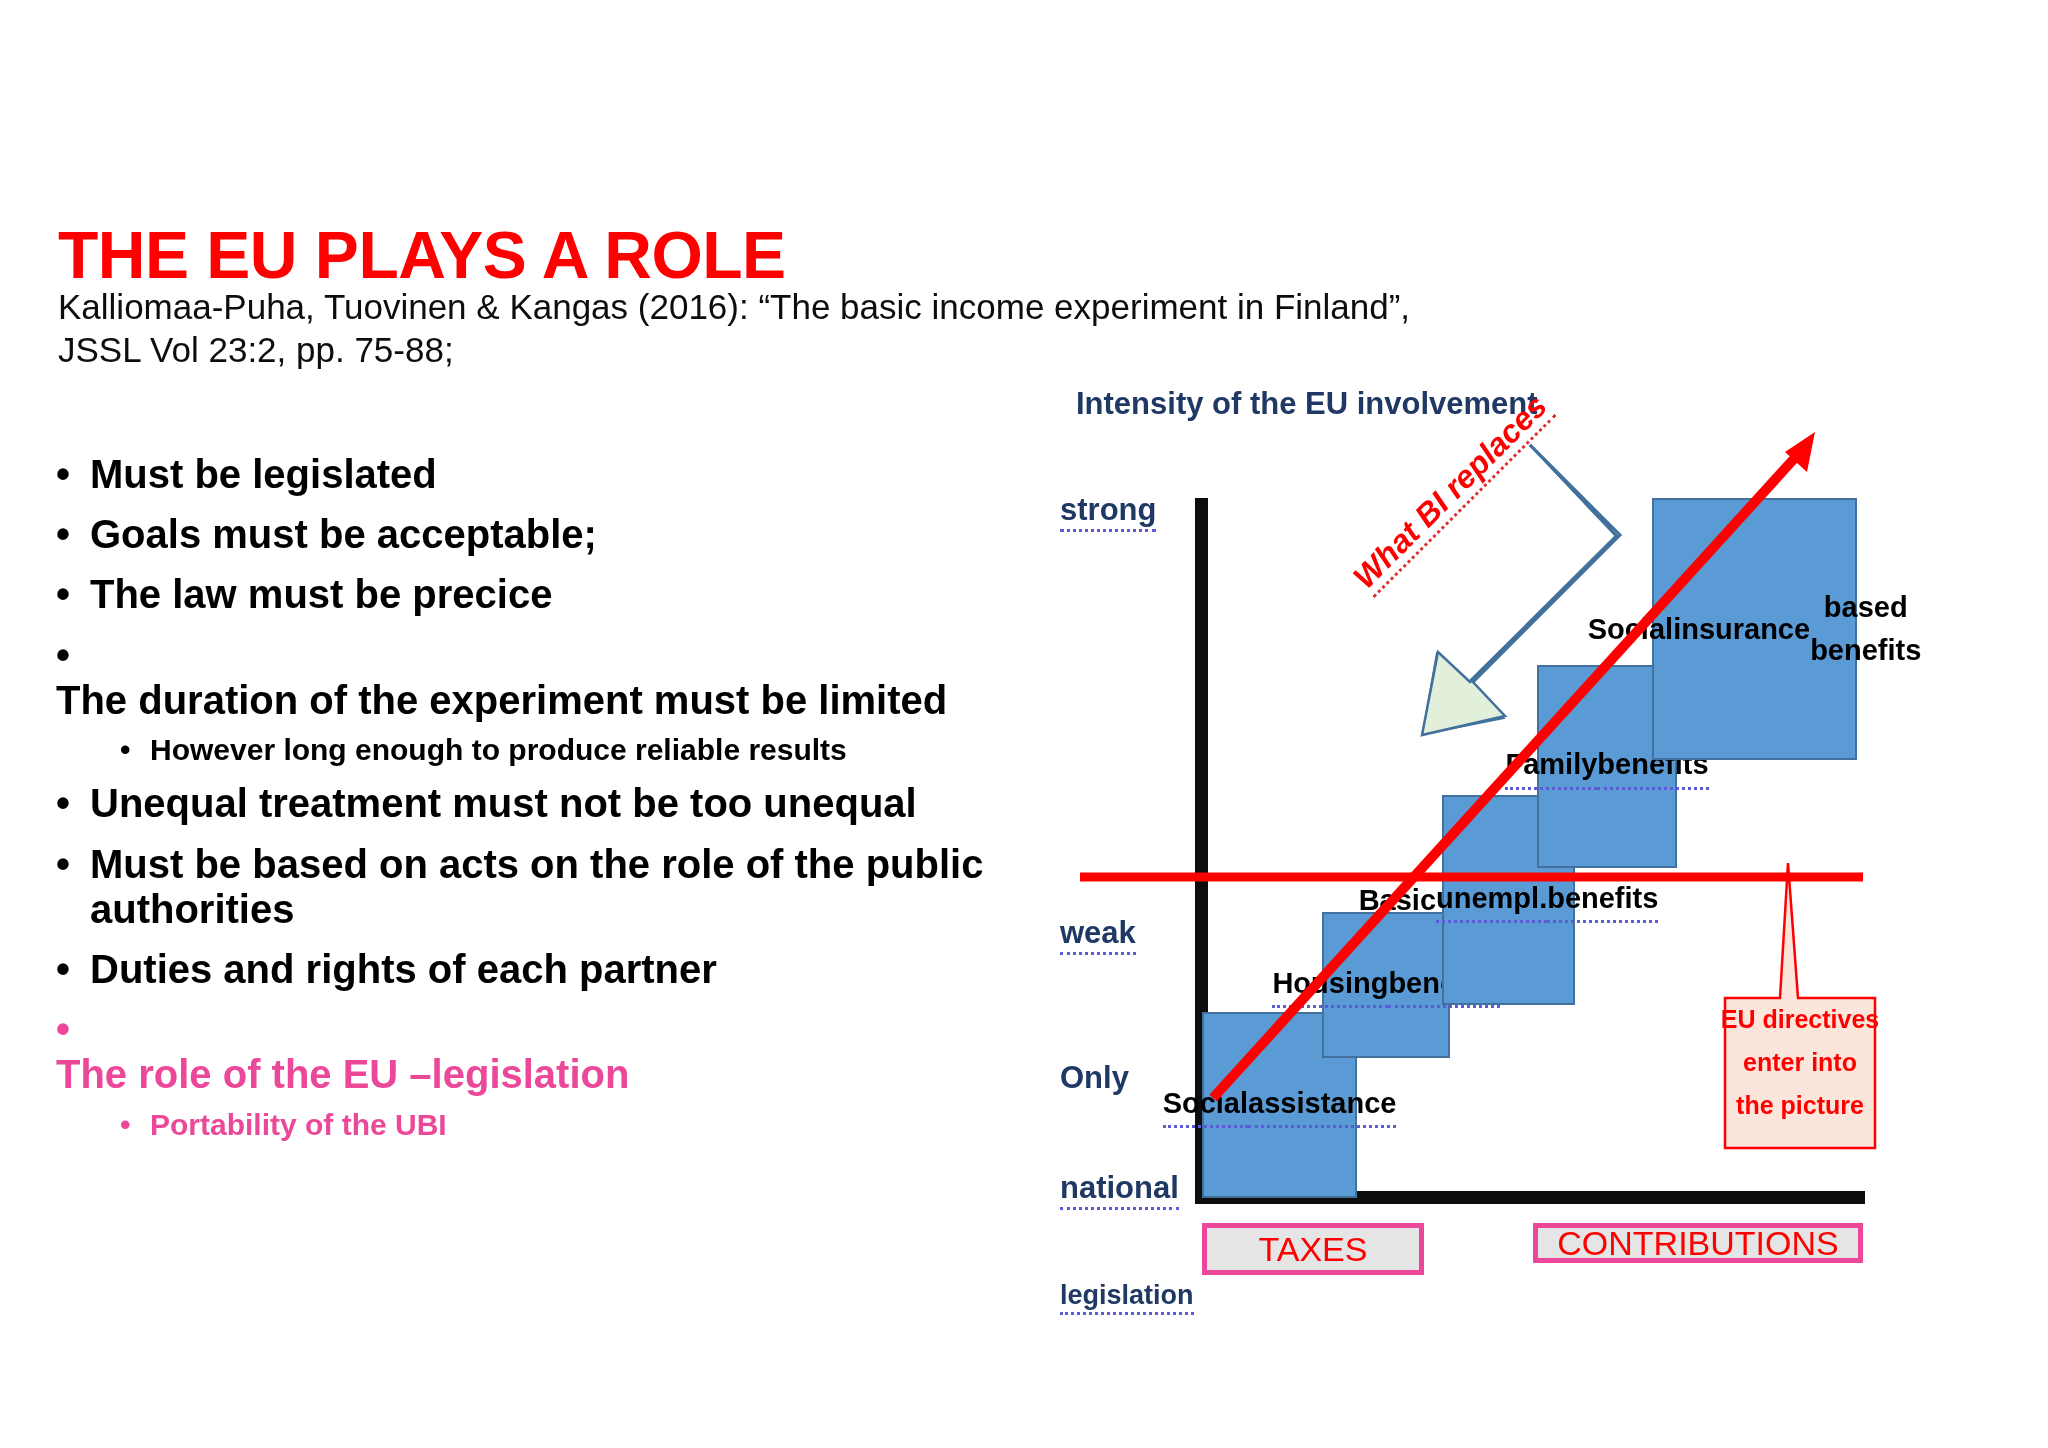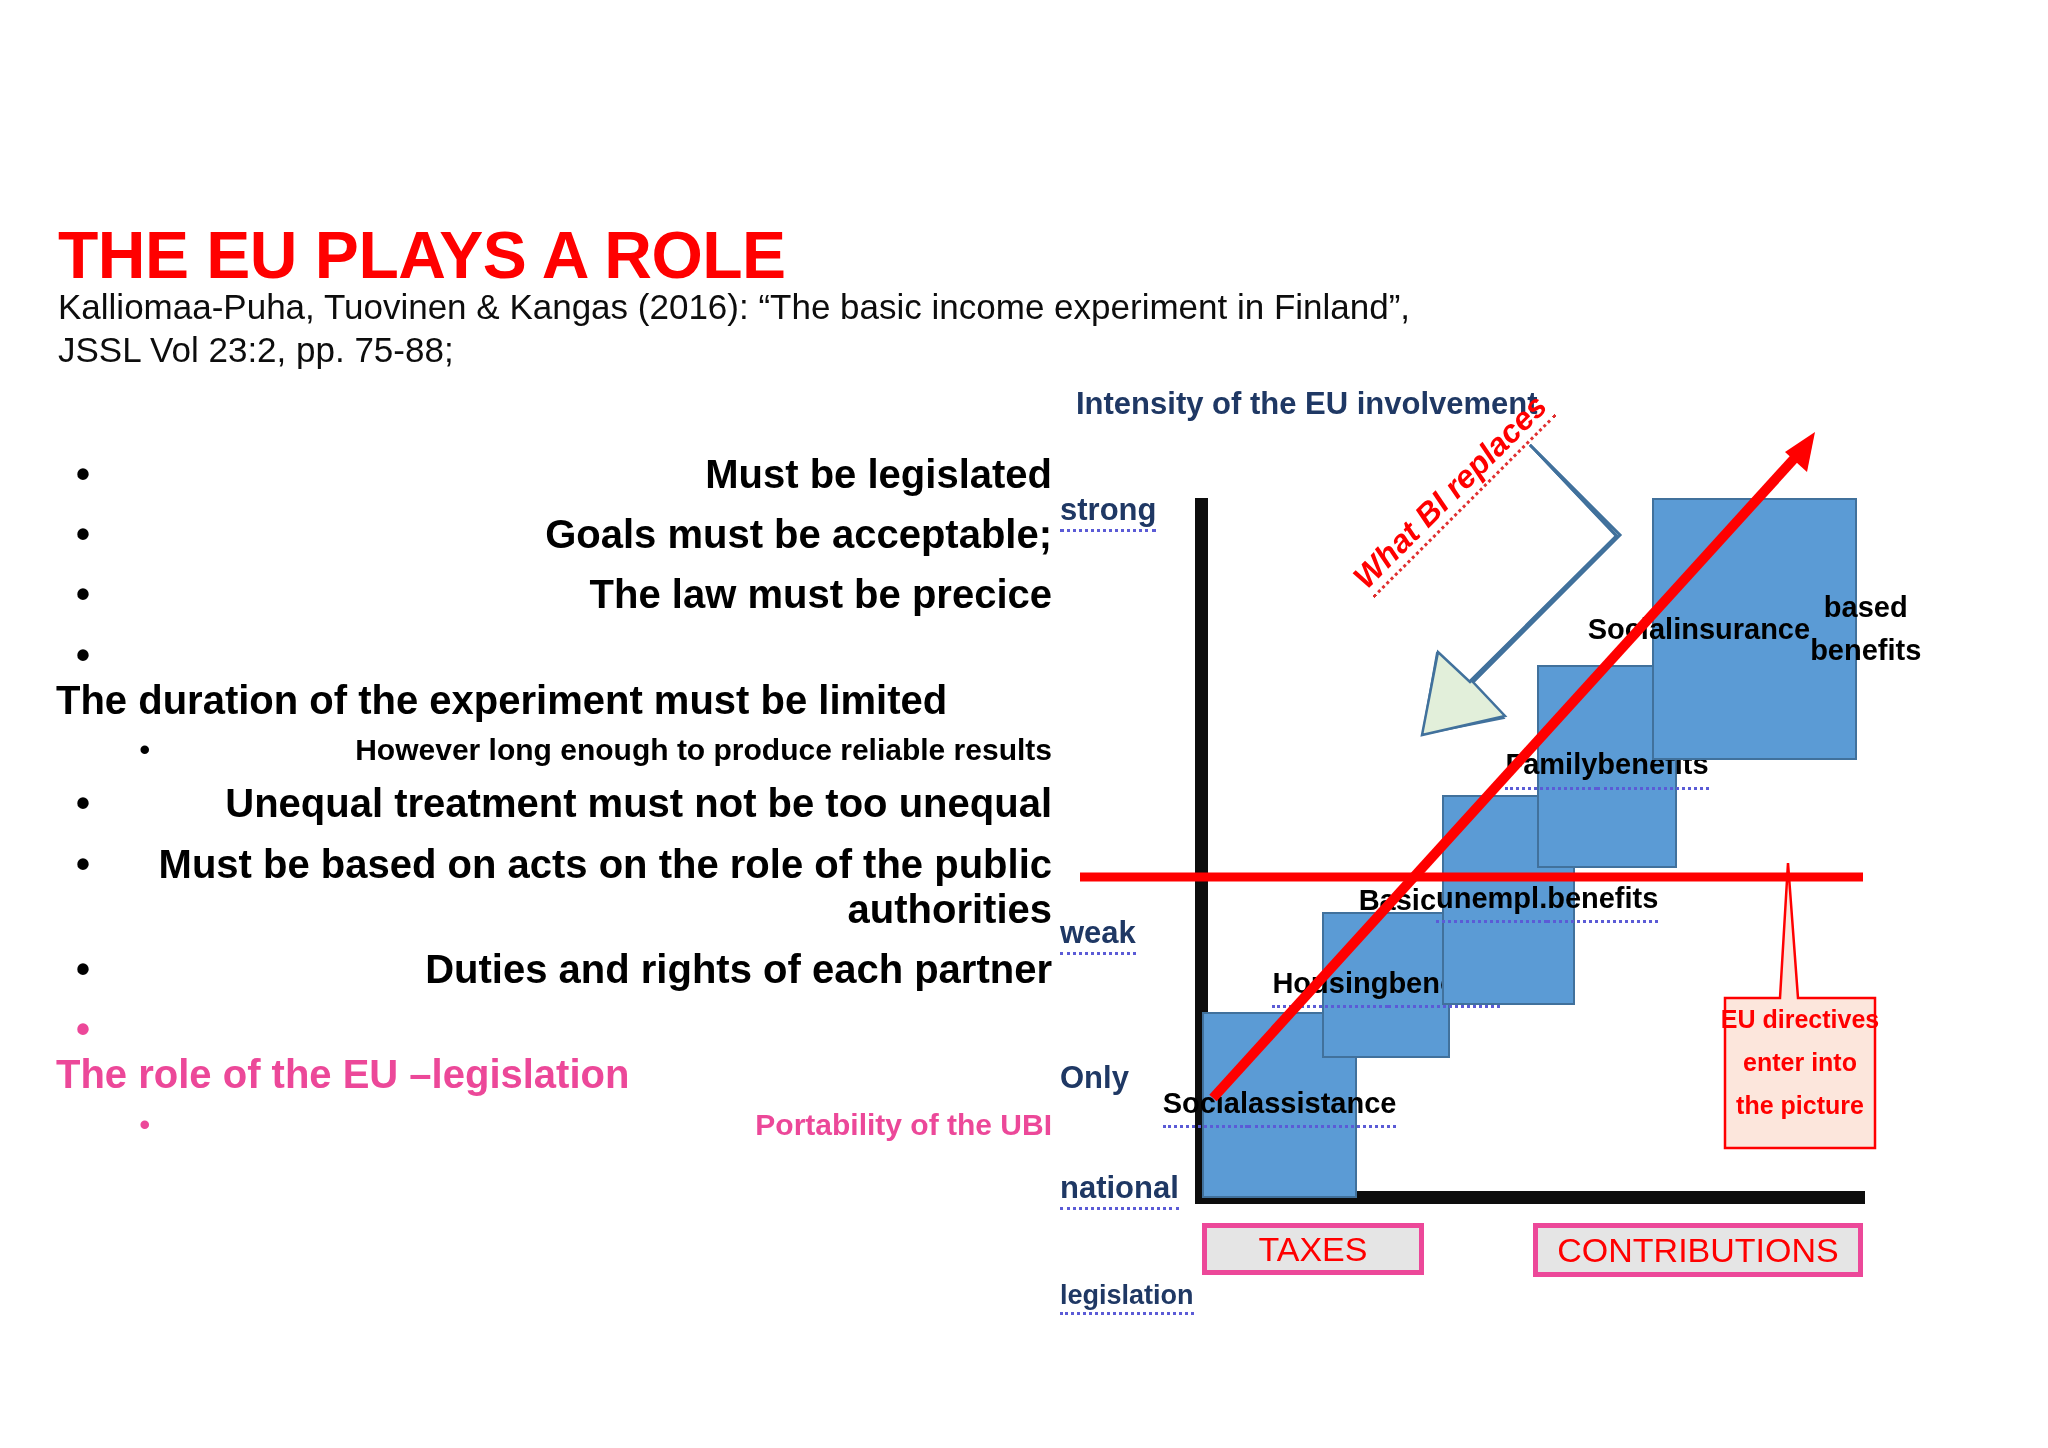--- a/index.html
+++ b/index.html
@@ -40,21 +40,20 @@
     line-height: 1.22;
     color: #0d0d0d;
   }
   #citation div { white-space: nowrap; }
 
   #bullet-list {
     position: absolute;
     left: 52px;
     top: 452px;
     width: 1000px;
-    text-align: right;
   }
   .bullet {
     display: flex;
     align-items: flex-start;
     font-weight: bold;
     color: #000000;
   }
   .bullet.l1 {
     font-size: 40px;
     line-height: 1.13;
@@ -197,21 +196,21 @@
     background: #e5e5e5;
     color: #FF0000;
     font-size: 34px;
     text-align: center;
     display: flex;
     align-items: center;
     justify-content: center;
     box-sizing: border-box;
   }
   #label-taxes         { left: 152px; top: 843px; width: 222px; height: 52px; }
-  #label-contributions { left: 483px; top: 843px; width: 330px; height: 54px; }
+  #label-contributions { left: 483px; top: 843px; width: 330px; height: 40px; }
 </style>
 </head>
 <body>
 
 <div class="slide">
 
   <h1 id="slide-title">THE EU PLAYS A ROLE</h1>
 
   <div id="citation">
     <div>Kalliomaa-Puha, Tuovinen &amp; Kangas (2016): “The basic income experiment in Finland”,</div>

